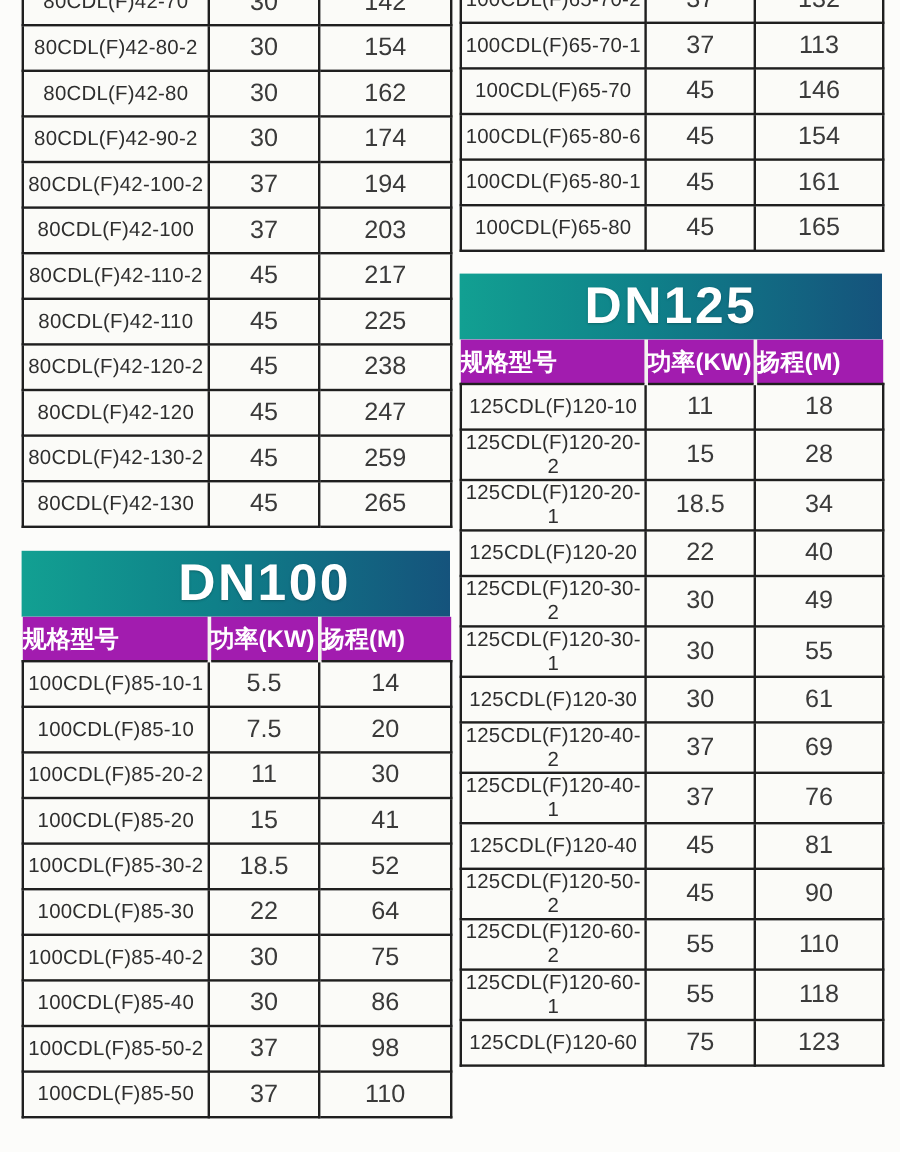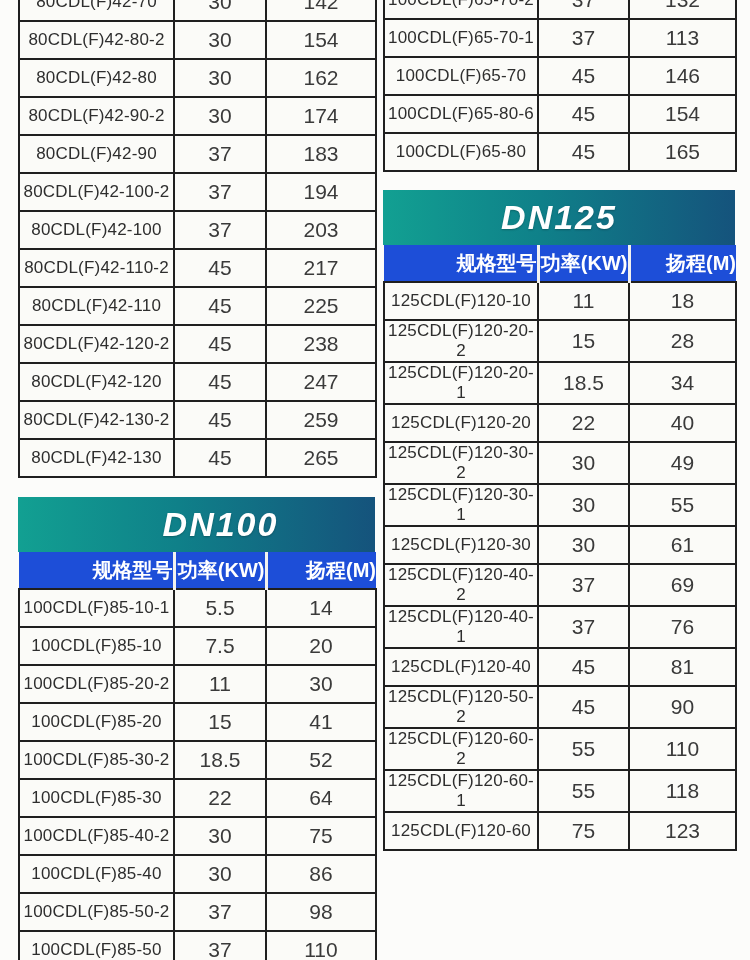--- a/index.html
+++ b/index.html
@@ -34,37 +34,36 @@
   .cut-18 { margin-top: -18px; }
   .cut-20 { margin-top: -20px; }
 
   .band {
     height: 55px;
     display: flex; align-items: center; justify-content: center;
     background: linear-gradient(90deg, #12a092 0%, #0f8089 45%, #15537c 100%);
   }
   .band-title {
     color: #ffffff;
-    font-size: 34px;
+    font-size: 43px;
     font-weight: bold;
     letter-spacing: 2px;
     text-shadow: 0 1px 2px rgba(0,0,0,0.25);
-    font-style: italic;
   }
   .band-gap-left  { margin-top: 19px; padding-left: 48px; }
   .band-gap-right { margin-top: 18px; }
 
   table.spec thead th {
-    background: #1d4ed8;
+    background: #a21caf;
     color: #ffffff;
     font-size: 20px;
     font-weight: bold;
     height: 36px;
     padding: 0;
-    text-align: right;
+    text-align: left;
     vertical-align: middle;
     border: none;
   }
   table.spec thead th + th { border-left: 3px solid #f2f2ef; }
 </style>
 </head>
 <body>
 
 <div class="page">
 
@@ -89,25 +88,20 @@
           </tr>
           <tr>
             <td class="model">80CDL(F)42-80</td>
             <td class="num">30</td>
             <td class="num">162</td>
           </tr>
           <tr>
             <td class="model">80CDL(F)42-90-2</td>
             <td class="num">30</td>
             <td class="num">174</td>
-          </tr>
-          <tr>
-            <td class="model">80CDL(F)42-90</td>
-            <td class="num">37</td>
-            <td class="num">183</td>
           </tr>
           <tr>
             <td class="model">80CDL(F)42-100-2</td>
             <td class="num">37</td>
             <td class="num">194</td>
           </tr>
           <tr>
             <td class="model">80CDL(F)42-100</td>
             <td class="num">37</td>
             <td class="num">203</td>
@@ -241,20 +235,25 @@
             <td class="model">100CDL(F)65-70</td>
             <td class="num">45</td>
             <td class="num">146</td>
           </tr>
           <tr>
             <td class="model">100CDL(F)65-80-6</td>
             <td class="num">45</td>
             <td class="num">154</td>
           </tr>
           <tr>
+            <td class="model">100CDL(F)65-80-1</td>
+            <td class="num">45</td>
+            <td class="num">161</td>
+          </tr>
+          <tr>
             <td class="model">100CDL(F)65-80</td>
             <td class="num">45</td>
             <td class="num">165</td>
           </tr>
         </tbody>
     </table>
 
     <div class="band band-gap-right">
       <span class="band-title">DN125</span>
     </div>

